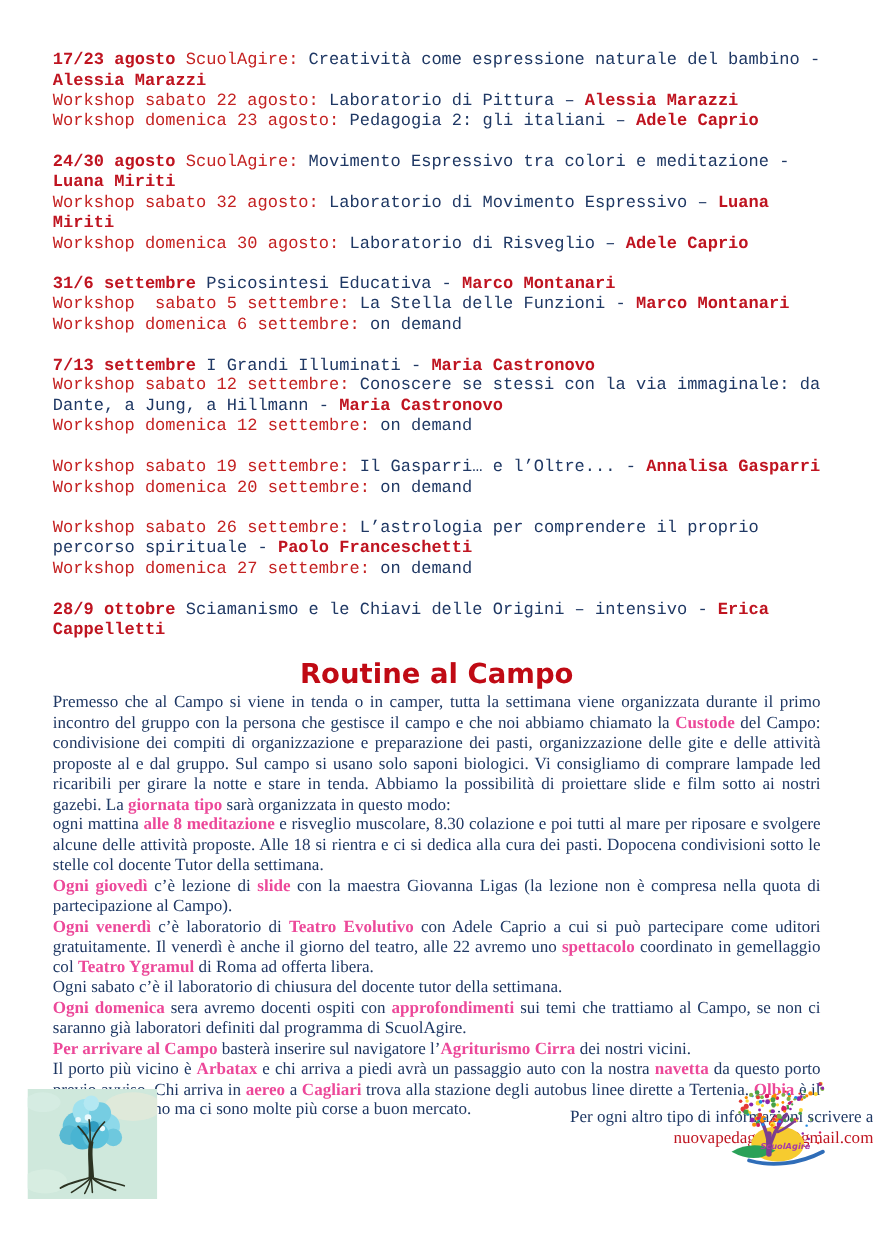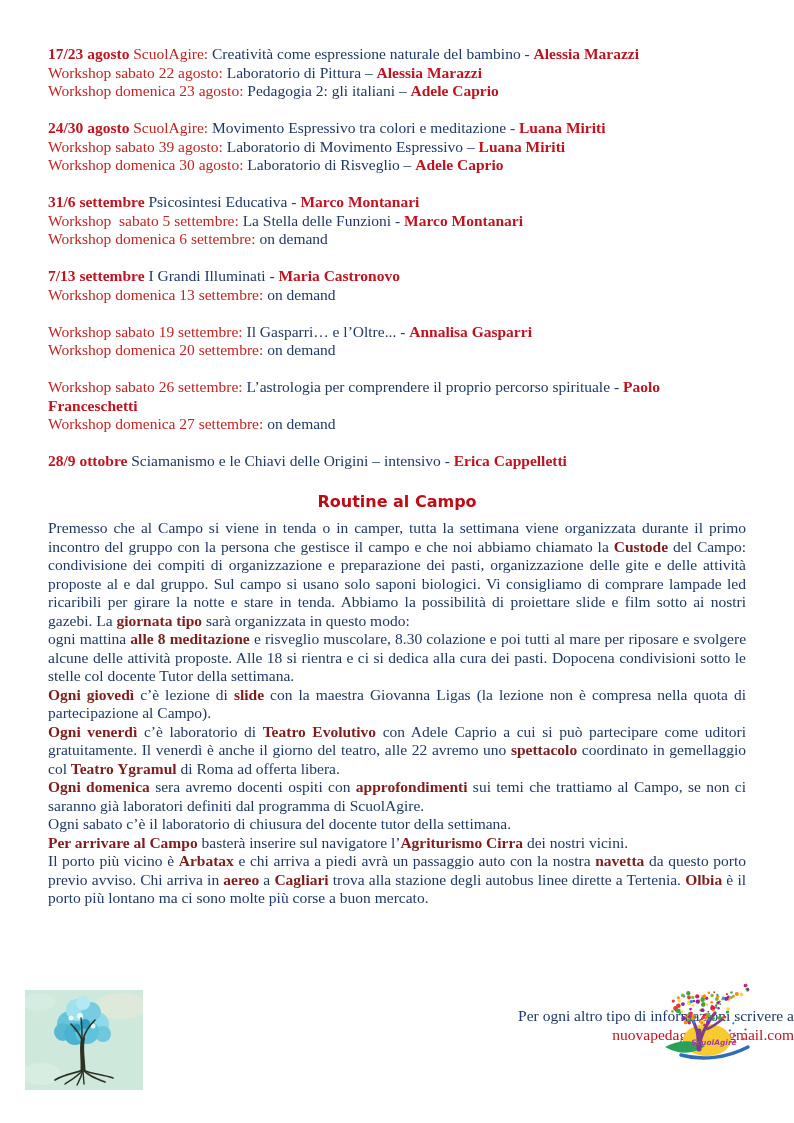--- a/index.html
+++ b/index.html
@@ -2,80 +2,81 @@
 <html><head>
 <meta charset="utf-8">
 <style>
   html,body{margin:0;padding:0;}
   body{
     width:794px;height:1123px;background:#ffffff;position:relative;overflow:hidden;
     font-family:"Liberation Serif", serif;font-size:15.5px;color:#1f3864;
   }
   .content{padding:45px 48px 0 48px;}
   .sched-block{margin:0 0 18.5px 0;}
-  .sched-line{white-space:pre-wrap;line-height:18.5px;}
+  .sched-line{white-space:pre-wrap;line-height:18.5px;font-family:Liberation Mono, monospace;}
   .s-rb{color:#bf1420;font-weight:bold;}
   .s-r{color:#c42222;}
   .s-n{color:#1f3864;}
-  .s-nb{color:#7f1d1d;font-weight:bold;}
+  .s-nb{color:#ec4899;font-weight:bold;}
   h1.routine-heading{
     font-family:"DejaVu Sans", sans-serif;font-weight:bold;color:#c00a14;
-    font-size:16px;line-height:26px;text-align:center;margin:0 0 4px 0;
+    font-size:25px;line-height:26px;text-align:center;margin:0 0 4px 0;
   }
   p.para{margin:0;text-align:justify;line-height:18.5px;}
   .footer-img-left{position:absolute;left:25px;top:990px;width:118px;height:100px;}
   .footer-center{position:absolute;left:0;top:1006px;width:100%;text-align:right;line-height:19px;}
   .footer-info{color:#1f3864;}
   .footer-email{color:#bf1420;font-weight:normal;}
   .footer-logo{position:absolute;left:657px;top:983px;width:96px;height:87px;}
 </style>
 </head>
 <body>
 
 <div class="content">
   <div id="schedule">
       <div class="sched-block">
         <div class="sched-line"><span class="s-rb">17/23 agosto</span><span class="s-r"> ScuolAgire: </span><span class="s-n">Creatività come espressione naturale del bambino - </span><span class="s-rb">Alessia Marazzi</span></div>
         <div class="sched-line"><span class="s-r">Workshop sabato 22 agosto: </span><span class="s-n">Laboratorio di Pittura – </span><span class="s-rb">Alessia Marazzi</span></div>
         <div class="sched-line"><span class="s-r">Workshop domenica 23 agosto: </span><span class="s-n">Pedagogia 2: gli italiani – </span><span class="s-rb">Adele Caprio</span></div>
       </div>
       <div class="sched-block">
         <div class="sched-line"><span class="s-rb">24/30 agosto</span><span class="s-r"> ScuolAgire: </span><span class="s-n">Movimento Espressivo tra colori e meditazione - </span><span class="s-rb">Luana Miriti</span></div>
-        <div class="sched-line"><span class="s-r">Workshop sabato 39 agosto: </span><span class="s-n">Laboratorio di Movimento Espressivo – </span><span class="s-rb">Luana Miriti</span></div>
+        <div class="sched-line"><span class="s-r">Workshop sabato 32 agosto: </span><span class="s-n">Laboratorio di Movimento Espressivo – </span><span class="s-rb">Luana Miriti</span></div>
         <div class="sched-line"><span class="s-r">Workshop domenica 30 agosto: </span><span class="s-n">Laboratorio di Risveglio – </span><span class="s-rb">Adele Caprio</span></div>
       </div>
       <div class="sched-block">
         <div class="sched-line"><span class="s-rb">31/6 settembre</span><span class="s-n"> Psicosintesi Educativa - </span><span class="s-rb">Marco Montanari</span></div>
         <div class="sched-line"><span class="s-r">Workshop  sabato 5 settembre: </span><span class="s-n">La Stella delle Funzioni - </span><span class="s-rb">Marco Montanari</span></div>
         <div class="sched-line"><span class="s-r">Workshop domenica 6 settembre: </span><span class="s-n">on demand</span></div>
       </div>
       <div class="sched-block">
         <div class="sched-line"><span class="s-rb">7/13 settembre</span><span class="s-n"> I Grandi Illuminati - </span><span class="s-rb">Maria Castronovo</span></div>
-        <div class="sched-line"><span class="s-r">Workshop domenica 13 settembre: </span><span class="s-n">on demand</span></div>
+        <div class="sched-line"><span class="s-r">Workshop sabato 12 settembre: </span><span class="s-n">Conoscere se stessi con la via immaginale: da Dante, a Jung, a Hillmann - </span><span class="s-rb">Maria Castronovo</span></div>
+        <div class="sched-line"><span class="s-r">Workshop domenica 12 settembre: </span><span class="s-n">on demand</span></div>
       </div>
       <div class="sched-block">
         <div class="sched-line"><span class="s-r">Workshop sabato 19 settembre: </span><span class="s-n">Il Gasparri… e l’Oltre... - </span><span class="s-rb">Annalisa Gasparri</span></div>
         <div class="sched-line"><span class="s-r">Workshop domenica 20 settembre: </span><span class="s-n">on demand</span></div>
       </div>
       <div class="sched-block">
         <div class="sched-line"><span class="s-r">Workshop sabato 26 settembre: </span><span class="s-n">L’astrologia per comprendere il proprio percorso spirituale - </span><span class="s-rb">Paolo Franceschetti</span></div>
         <div class="sched-line"><span class="s-r">Workshop domenica 27 settembre: </span><span class="s-n">on demand</span></div>
       </div>
       <div class="sched-block">
         <div class="sched-line"><span class="s-rb">28/9 ottobre</span><span class="s-n"> Sciamanismo e le Chiavi delle Origini – intensivo - </span><span class="s-rb">Erica Cappelletti</span></div>
       </div>
     </div>
   <h1 class="routine-heading">Routine al Campo</h1>
   <div id="routine-paragraphs">
       <p class="para"><span class="s-n">Premesso che al Campo si viene in tenda o in camper, tutta la settimana viene organizzata durante il primo incontro del gruppo con la persona che gestisce il campo e che noi abbiamo chiamato la </span><span class="s-nb">Custode</span><span class="s-n"> del Campo: condivisione dei compiti di organizzazione e preparazione dei pasti, organizzazione delle gite e delle attività proposte al e dal gruppo. Sul campo si usano solo saponi biologici. Vi consigliamo di comprare lampade led ricaribili per girare la notte e stare in tenda. Abbiamo la possibilità di proiettare slide e film sotto ai nostri gazebi. La </span><span class="s-nb">giornata tipo</span><span class="s-n"> sarà organizzata in questo modo:</span></p>
       <p class="para"><span class="s-n">ogni mattina </span><span class="s-nb">alle 8 meditazione</span><span class="s-n"> e risveglio muscolare, 8.30 colazione e poi tutti al mare per riposare e svolgere alcune delle attività proposte. Alle 18 si rientra e ci si dedica alla cura dei pasti. Dopocena condivisioni sotto le stelle col docente Tutor della settimana.</span></p>
       <p class="para"><span class="s-nb">Ogni giovedì</span><span class="s-n"> c’è lezione di </span><span class="s-nb">slide</span><span class="s-n"> con la maestra Giovanna Ligas (la lezione non è compresa nella quota di partecipazione al Campo).</span></p>
       <p class="para"><span class="s-nb">Ogni venerdì</span><span class="s-n"> c’è laboratorio di </span><span class="s-nb">Teatro Evolutivo</span><span class="s-n"> con Adele Caprio a cui si può partecipare come uditori gratuitamente. Il venerdì è anche il giorno del teatro, alle 22 avremo uno </span><span class="s-nb">spettacolo</span><span class="s-n"> coordinato in gemellaggio col </span><span class="s-nb">Teatro Ygramul</span><span class="s-n"> di Roma ad offerta libera.</span></p>
+      <p class="para"><span class="s-n">Ogni sabato c’è il laboratorio di chiusura del docente tutor della settimana.</span></p>
       <p class="para"><span class="s-nb">Ogni domenica</span><span class="s-n"> sera avremo docenti ospiti con </span><span class="s-nb">approfondimenti</span><span class="s-n"> sui temi che trattiamo al Campo, se non ci saranno già laboratori definiti dal programma di ScuolAgire.</span></p>
-      <p class="para"><span class="s-n">Ogni sabato c’è il laboratorio di chiusura del docente tutor della settimana.</span></p>
       <p class="para"><span class="s-nb">Per arrivare al Campo</span><span class="s-n"> basterà inserire sul navigatore l’</span><span class="s-nb">Agriturismo Cirra</span><span class="s-n"> dei nostri vicini.</span></p>
       <p class="para"><span class="s-n">Il porto più vicino è </span><span class="s-nb">Arbatax</span><span class="s-n"> e chi arriva a piedi avrà un passaggio auto con la nostra </span><span class="s-nb">navetta</span><span class="s-n"> da questo porto previo avviso. Chi arriva in </span><span class="s-nb">aereo</span><span class="s-n"> a </span><span class="s-nb">Cagliari</span><span class="s-n"> trova alla stazione degli autobus linee dirette a Tertenia. </span><span class="s-nb">Olbia</span><span class="s-n"> è il porto più lontano ma ci sono molte più corse a buon mercato.</span></p>
     </div>
 </div>
 
 <svg class="footer-img-left" viewBox="0 0 118 100" xmlns="http://www.w3.org/2000/svg">
   <rect width="118" height="100" fill="#cfe8dc"></rect>
   <ellipse cx="96" cy="16" rx="26" ry="13" fill="#ece9d8" opacity="0.55"></ellipse>
   <ellipse cx="16" cy="84" rx="20" ry="11" fill="#dcf0e5" opacity="0.6"></ellipse>
   <ellipse cx="14" cy="12" rx="16" ry="9" fill="#d9efe6" opacity="0.6"></ellipse>

